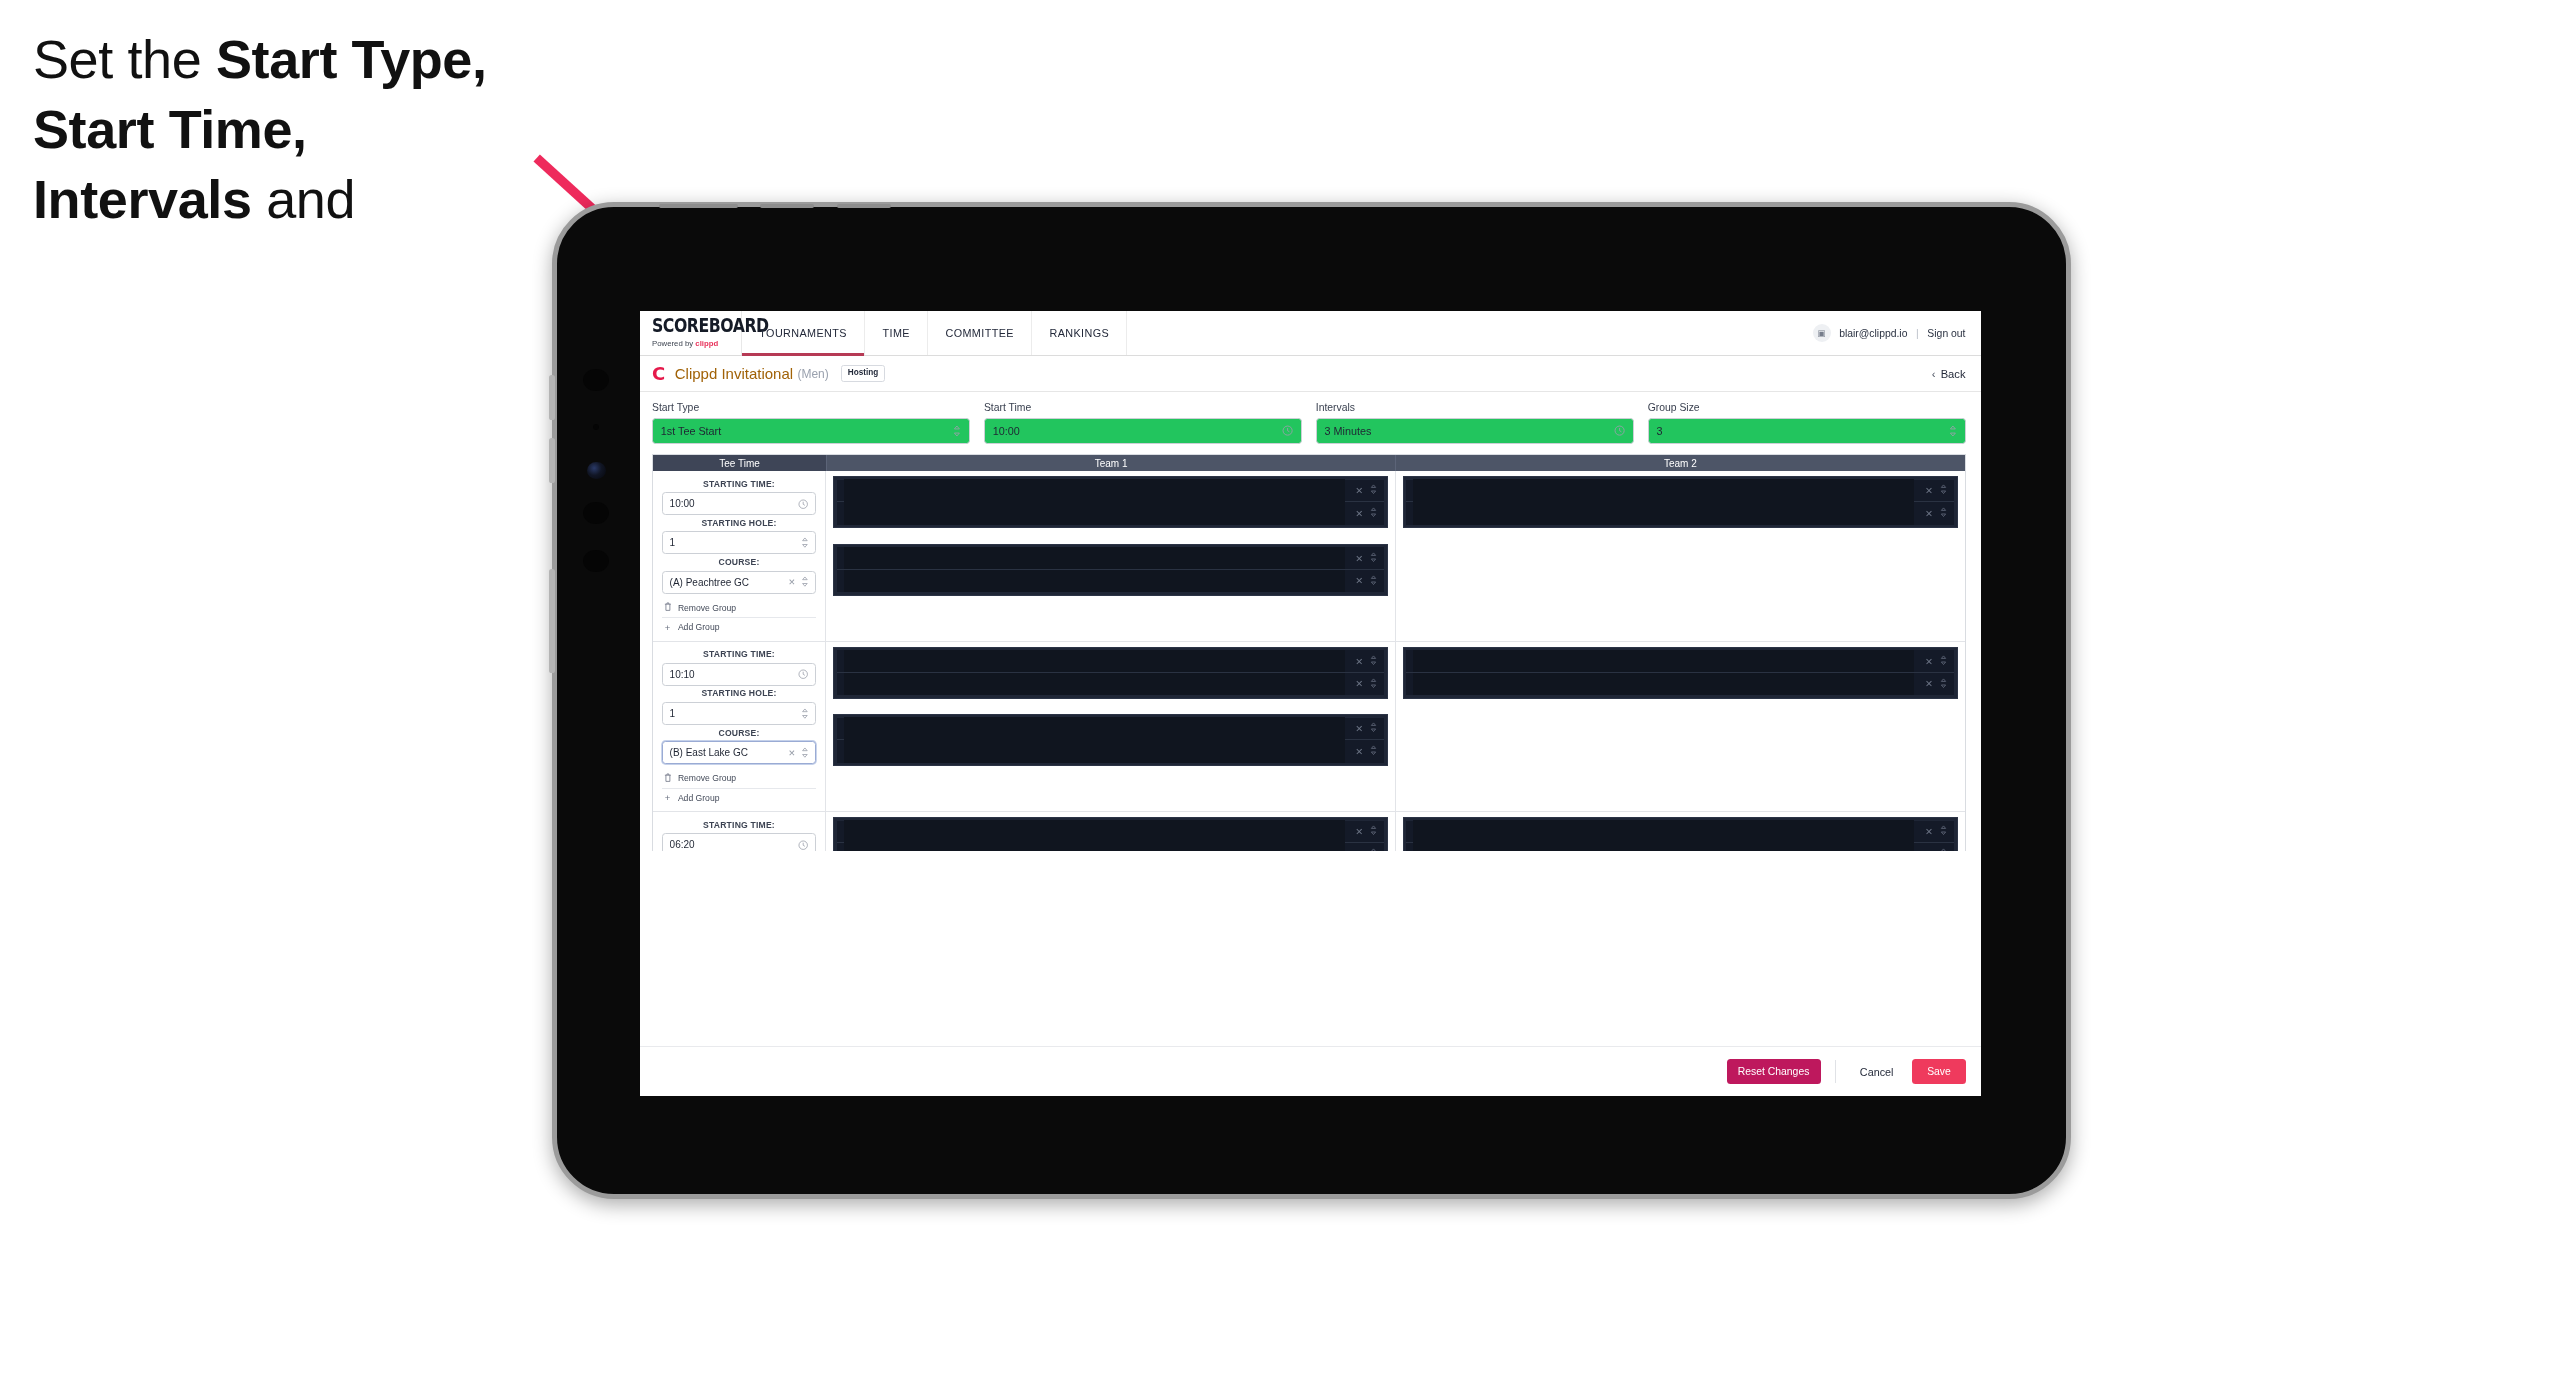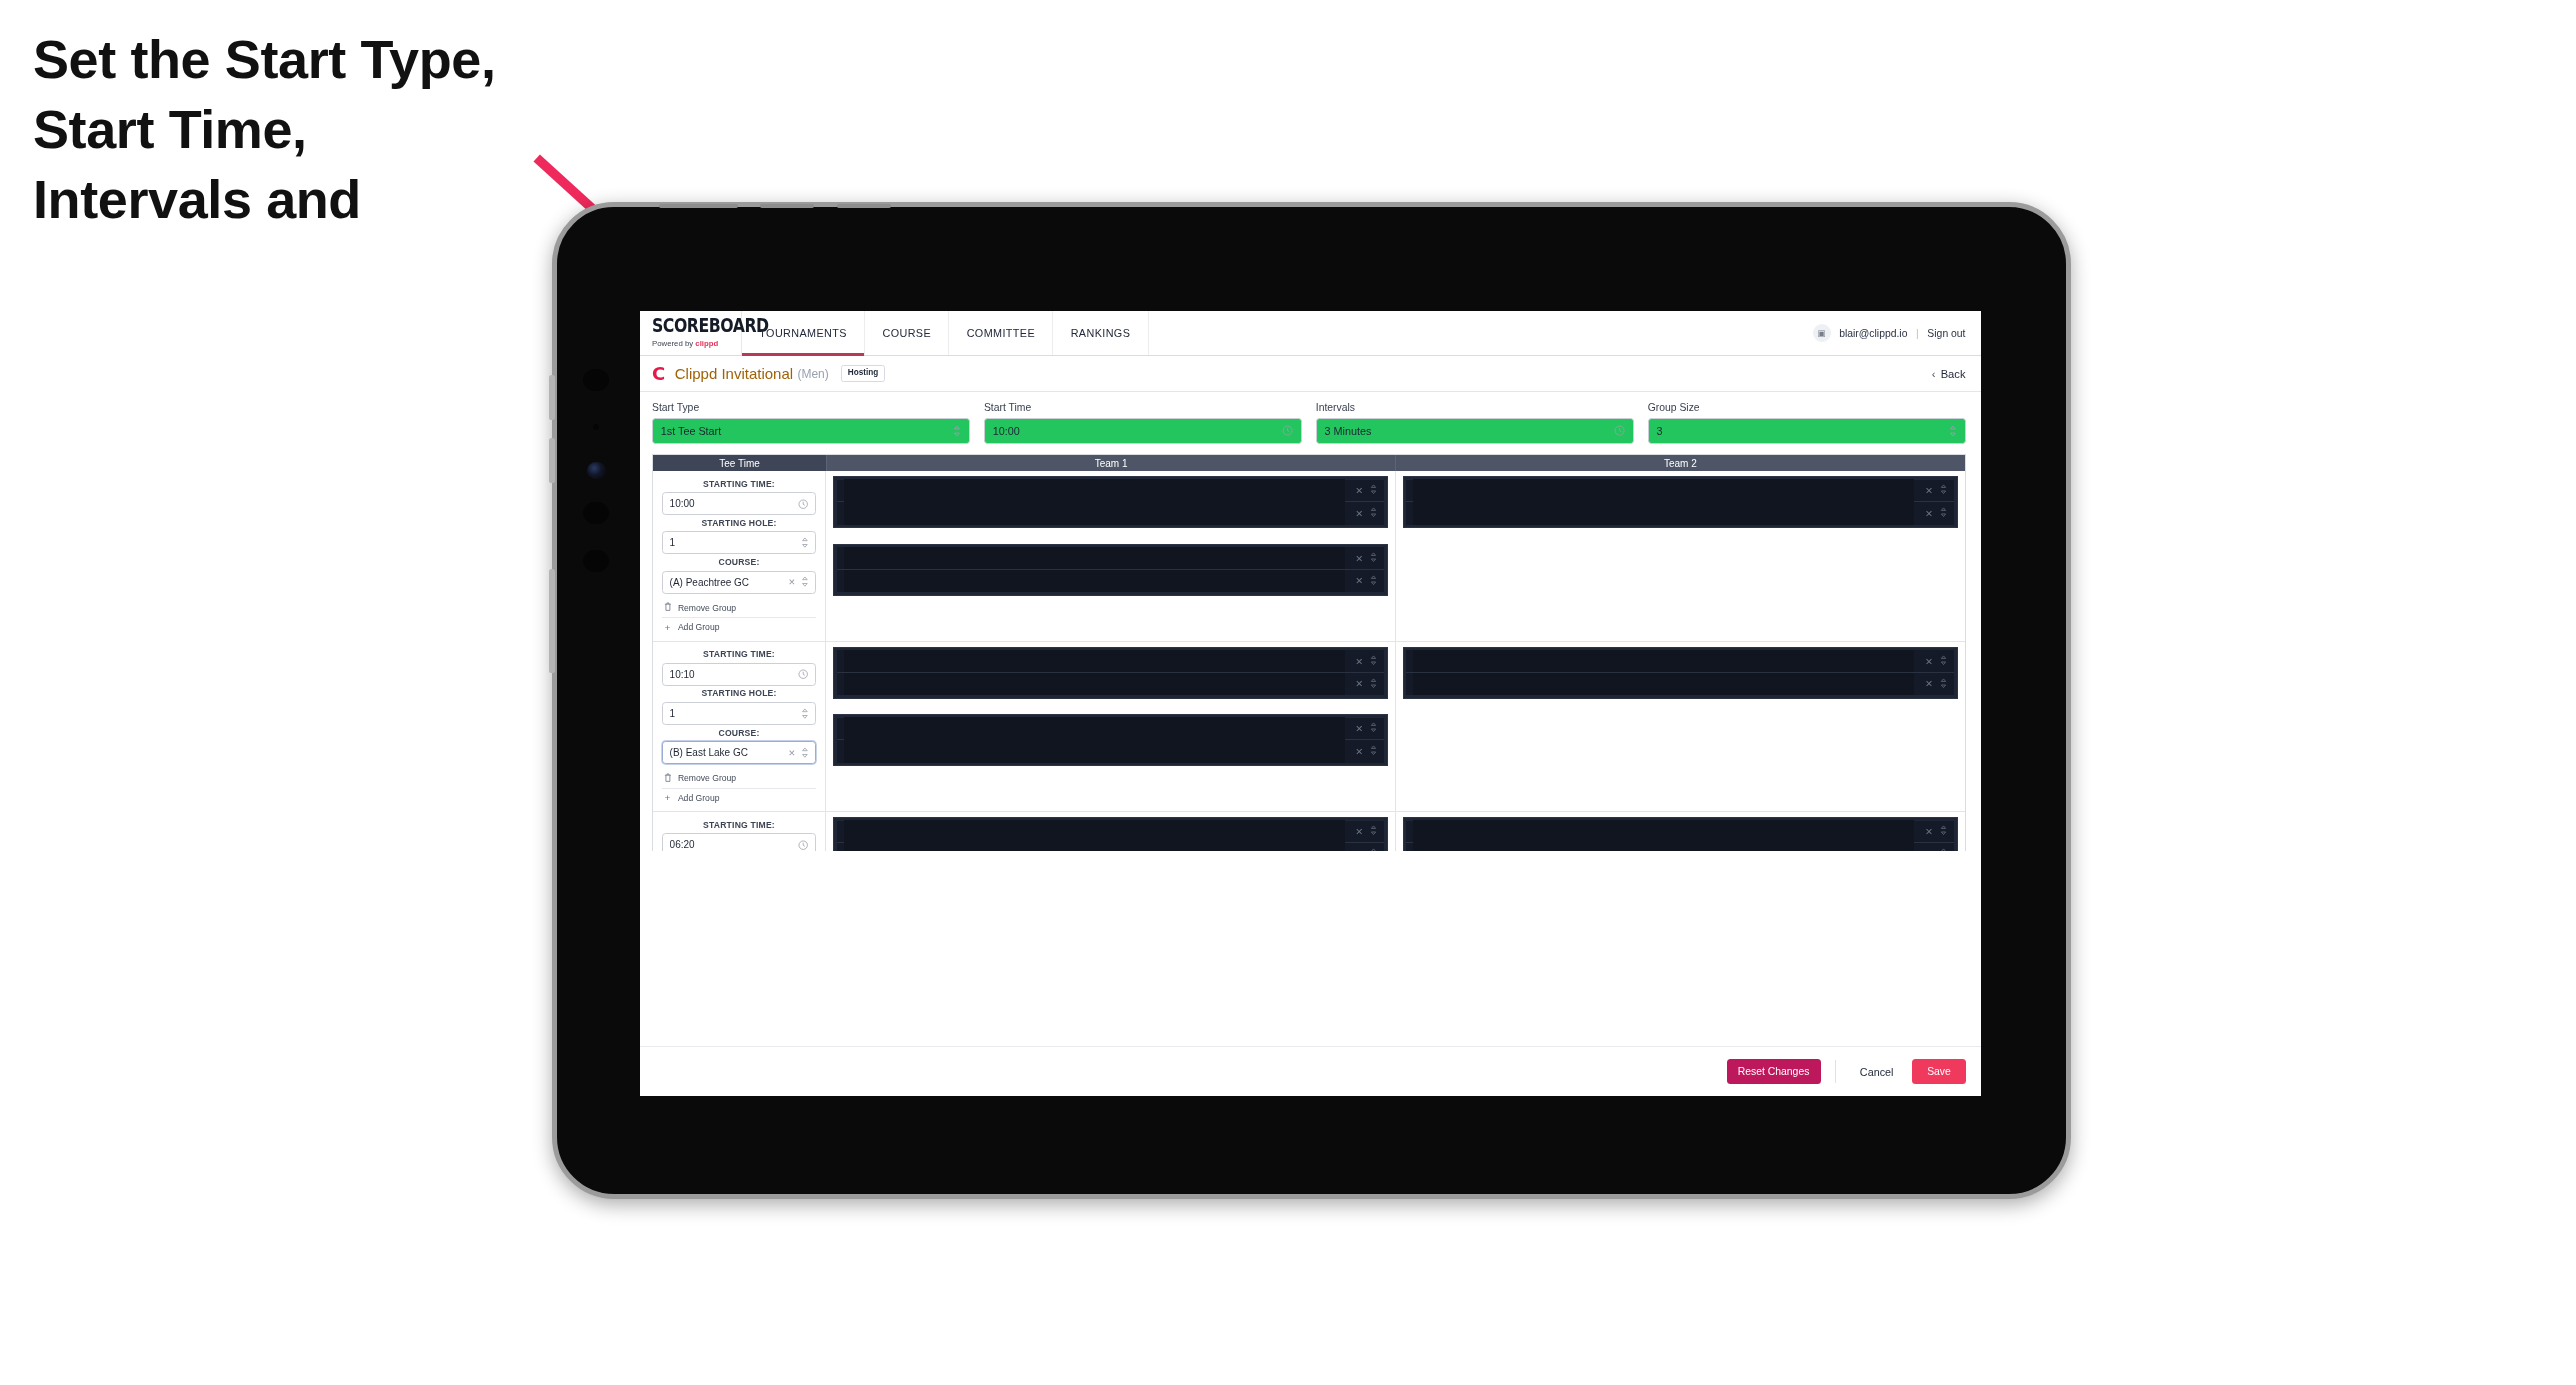--- a/index.html
+++ b/index.html
@@ -14,21 +14,21 @@
   #caption {
     position: absolute;
     left: 33px; top: 24px;
     width: 535px;
     font-size: 54px;
     line-height: 1.30;
     letter-spacing: -0.4px;
     color: #111111;
   }
   #caption .b { font-weight: 700; }
-  #caption .n { font-weight: 700; }
+  #caption .n { font-weight: 400; }
 
   
   #arrow-svg {
     position: absolute;
     left: 483px; top: 121px;
     width: 397px; height: 362px;
     pointer-events: none;
   }
 
   
@@ -388,21 +388,21 @@
 
     <div id="topnav">
       <div id="logo-block">
         <div class="logo-word">SCOREBOARD</div>
         <div class="logo-sub">
           <span>Powered by </span><span class="pink">clippd</span>
         </div>
       </div>
       <div class="nav-tabs">
         <div class="nav-tab active">TOURNAMENTS</div>
-        <div class="nav-tab">COURSE</div>
+        <div class="nav-tab">TIME</div>
         <div class="nav-tab">COMMITTEE</div>
         <div class="nav-tab">RANKINGS</div>
       </div>
       <div id="nav-right">
         <div id="avatar">▣</div>
         <span>blair@clippd.io</span>
         <span class="sep">|</span>
         <span id="signout">Sign out</span>
       </div>
     </div>

